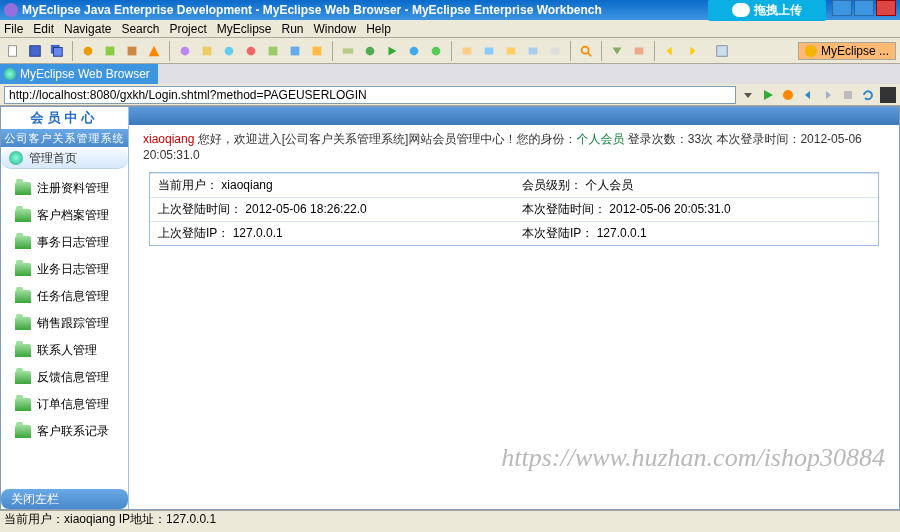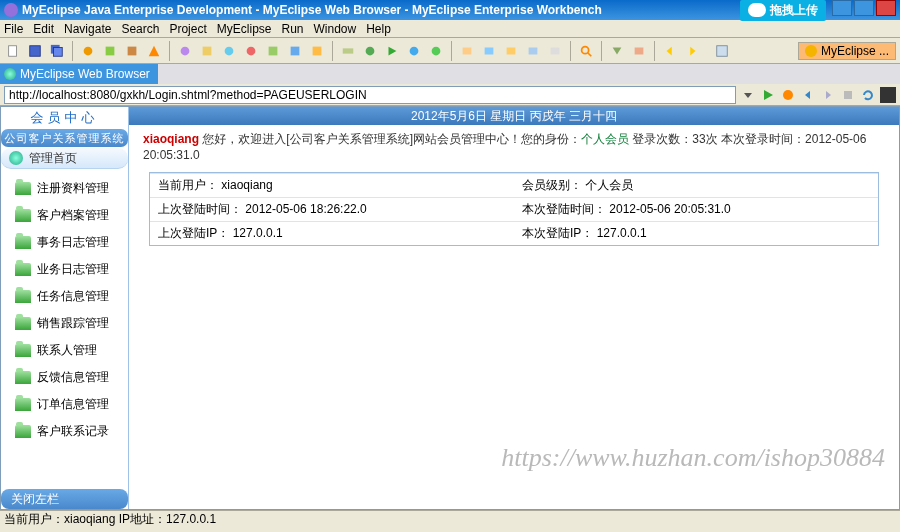--- a/index.html
+++ b/index.html
@@ -1,21 +1,21 @@
 <!DOCTYPE html>
 <html><head>
 <meta charset="utf-8">
 <style>
 * { margin: 0; padding: 0; box-sizing: border-box; font-family: "SimSun", "宋体", Tahoma, sans-serif; font-size: 12px; }
 body { background: #ece9d8; width: 900px; height: 532px; overflow: hidden; }
 
 .titlebar { background: linear-gradient(#0a6aca, #3d95e0); height: 20px; display: flex; align-items: center; padding: 0 4px; color: #fff; font-weight: bold; }
 .titlebar .icon-app { width: 14px; height: 14px; background: #9370db; border-radius: 50%; margin-right: 4px; }
 .titlebar .winbtns { margin-left: auto; display: flex; gap: 2px; }
-.titlebar .upload-badge { background: #0ab0e4; padding: 2px 8px; margin-right: 4px; display: flex; align-items: center; gap: 4px; border-radius: 2px; font-size: 11px; }
+.titlebar .upload-badge { background: #0ab0e4; padding: 2px 24px; margin-right: 4px; display: flex; align-items: center; gap: 4px; border-radius: 2px; font-size: 11px; }
 .titlebar .cloud { width: 18px; height: 14px; background: #fff; border-radius: 8px; }
 .titlebar .wbtn { width: 20px; height: 16px; background: #d44; border: 1px solid #900; }
 .titlebar .wbtn.min { background: #3d95e0; border-color: #2a6aa5; }
 .titlebar .wbtn.max { background: #3d95e0; border-color: #2a6aa5; }
 
 .menubar { background: #ece9d8; height: 18px; display: flex; align-items: center; padding: 0 4px; gap: 10px; border-bottom: 1px solid #aca899; }
 .menubar span { cursor: pointer; }
 
 .toolbar { background: #ece9d8; height: 26px; display: flex; align-items: center; padding: 0 4px; gap: 4px; border-bottom: 1px solid #aca899; }
 .tbtn { width: 18px; height: 18px; border: 1px solid transparent; display: flex; align-items: center; justify-content: center; }
@@ -28,38 +28,38 @@
 .browser-tab .tab { background: #3d95e0; color: #fff; padding: 2px 8px 2px 4px; display: flex; align-items: center; gap: 4px; height: 100%; }
 .browser-tab .globe { width: 12px; height: 12px; background: radial-gradient(#8fd, #2a8); border-radius: 50%; }
 
 .addrbar { background: #ece9d8; height: 22px; display: flex; align-items: center; padding: 2px 4px; gap: 4px; border-bottom: 1px solid #aca899; }
 .addrbar input { flex: 1; height: 18px; border: 1px solid #7f9db9; padding: 0 4px; background: #fff; }
 .addrbar .abtn { width: 16px; height: 16px; }
 
 .content { display: flex; height: 404px; border: 1px solid #7f9db9; background: #fff; }
 
 .sidebar { width: 128px; background: #fff; display: flex; flex-direction: column; border-right: 1px solid #9ec1e7; }
-.sidebar-logo { height: 22px; background: #fff; color: #1f6bc7; display: flex; align-items: center; justify-content: center; font-weight: normal; letter-spacing: 4px; font-size: 13px; }
-.sidebar-sub { height: 18px; background: linear-gradient(#6aa9e6, #4988cc); color: #fff; display: flex; align-items: center; justify-content: center; font-size: 11px; letter-spacing: 1px; border-radius: 7px; }
+.sidebar-logo { height: 22px; background: #fff; color: #1f6bc7; display: flex; align-items: center; justify-content: center; font-weight: bold; letter-spacing: 4px; font-size: 13px; }
+.sidebar-sub { height: 18px; background: linear-gradient(#6aa9e6, #4988cc); color: #fff; display: flex; align-items: center; justify-content: center; font-size: 11px; letter-spacing: 1px; }
 .sidebar-head { height: 22px; background: linear-gradient(#f5f9fe, #d6e8fb); border-top: 1px solid #fff; border-bottom: 1px solid #b7d4ef; display: flex; align-items: center; padding: 0 8px; gap: 6px; color: #333; border-radius: 10px; }
 .sidebar-head .hicon { width: 14px; height: 14px; background: radial-gradient(#8fd, #2a8); border-radius: 50%; }
 .sidebar-items { padding: 6px 0; }
 .sidebar-item { display: flex; align-items: center; gap: 6px; padding: 5px 14px; cursor: pointer; }
 .sidebar-item .ficon { width: 16px; height: 13px; background: linear-gradient(#9fe09f, #3aa53a); border-radius: 2px 2px 0 0; position: relative; }
 .sidebar-item .ficon::before { content: ""; position: absolute; top: -3px; left: 1px; width: 7px; height: 3px; background: #9fe09f; border-radius: 2px 2px 0 0; }
 .sidebar-foot { margin-top: auto; height: 20px; background: linear-gradient(#6aa9e6, #4988cc); color: #fff; display: flex; align-items: center; padding: 0 10px; border-radius: 8px; }
 
 .main { flex: 1; display: flex; flex-direction: column; position: relative; }
 .page-head { height: 18px; background: linear-gradient(#5c9ad9, #3b79bc); color: #fff; display: flex; align-items: center; padding: 0 8px; font-size: 11px; }
 .page-head .center { position: absolute; left: 50%; transform: translateX(-50%); }
 .page-head .links { margin-left: auto; display: flex; gap: 4px; }
 .page-head .links span { cursor: pointer; margin-top: 48px; }
 
 .welcome { padding: 6px 14px; color: #333; }
-.welcome .user { color: #c00; font-weight: bold; }
+.welcome .user { color: #c00; font-weight: normal; }
 .welcome .geren { color: #15803d; }
 
 .info-box { margin: 4px 20px 0 20px; border: 1px solid #9cbde0; }
 .info-box-head { background: linear-gradient(#8fbce8, #6aa0d6); color: #fff; padding: 3px 8px; letter-spacing: 3px; }
 .info-row { display: flex; border-top: 1px solid #d9e6f2; }
 .info-cell { flex: 1; padding: 3px 8px; white-space: nowrap; }
 
 .watermark { position: absolute; right: 14px; bottom: 36px; font-size: 26px; font-style: italic; color: #b9b9b9; font-family: "Times New Roman", serif; }
 
 .statusbar { height: 18px; background: #ece9d8; border-top: 1px solid #aca899; display: flex; align-items: center; padding: 0 4px; }
@@ -342,21 +342,20 @@
           <span>客户联系记录</span>
         </div>
     </div>
     <div class="sidebar-foot">
         <span>关闭左栏</span>
       </div>
   </div>
 
   <div class="main">
     <div class="page-head">
-      <span class="center">2012年5月6日 星期日 丙戌年 三月十四</span>
       <div class="links">
         <span>[网站首页]</span>
         <span>[修改密码]</span>
         <span>[安全退出]</span>
       </div>
     </div>
 
     <div class="welcome">
       <span class="user">xiaoqiang</span><span> 您好，欢迎进入[公司客户关系管理系统]网站会员管理中心！您的身份：</span><span class="geren">个人会员</span><span> 登录次数：33次 本次登录时间：2012-05-06 20:05:31.0</span>
     </div>

